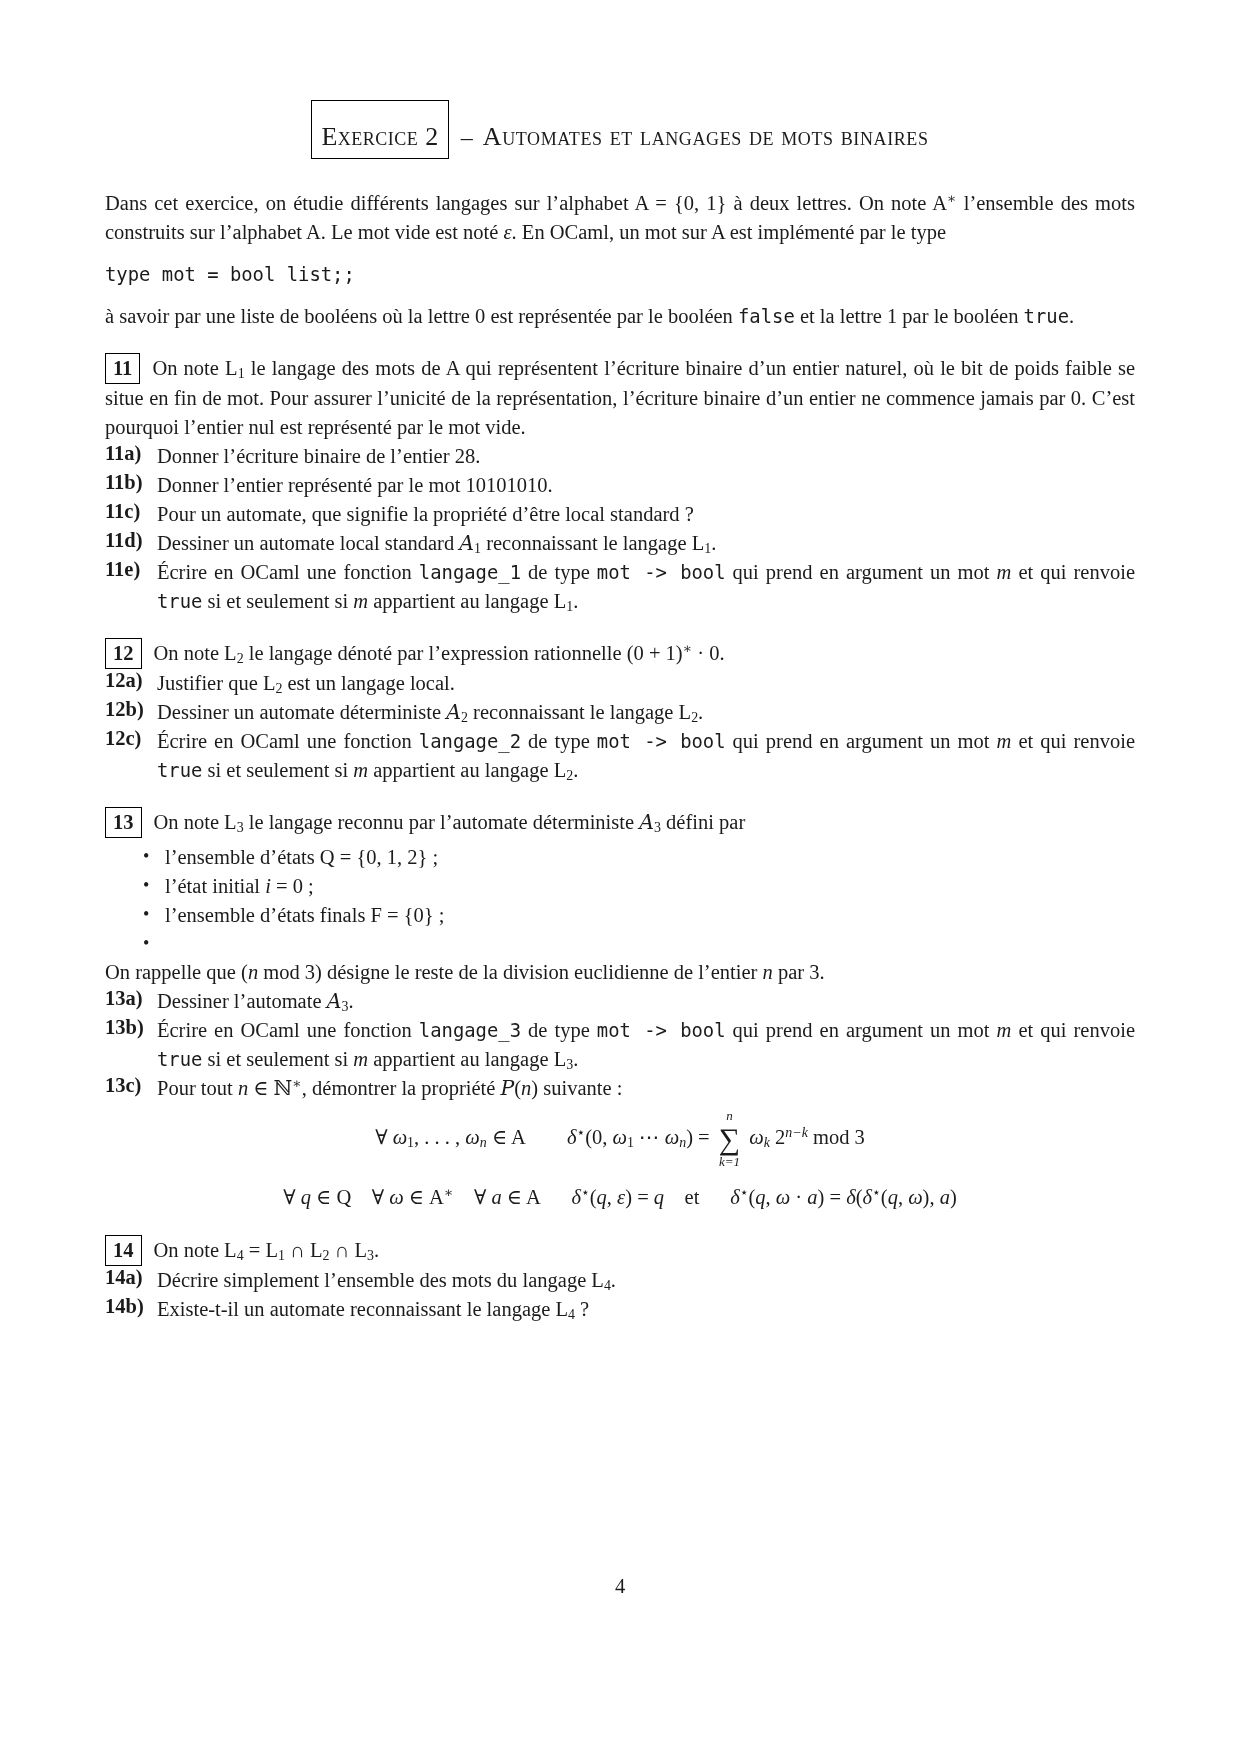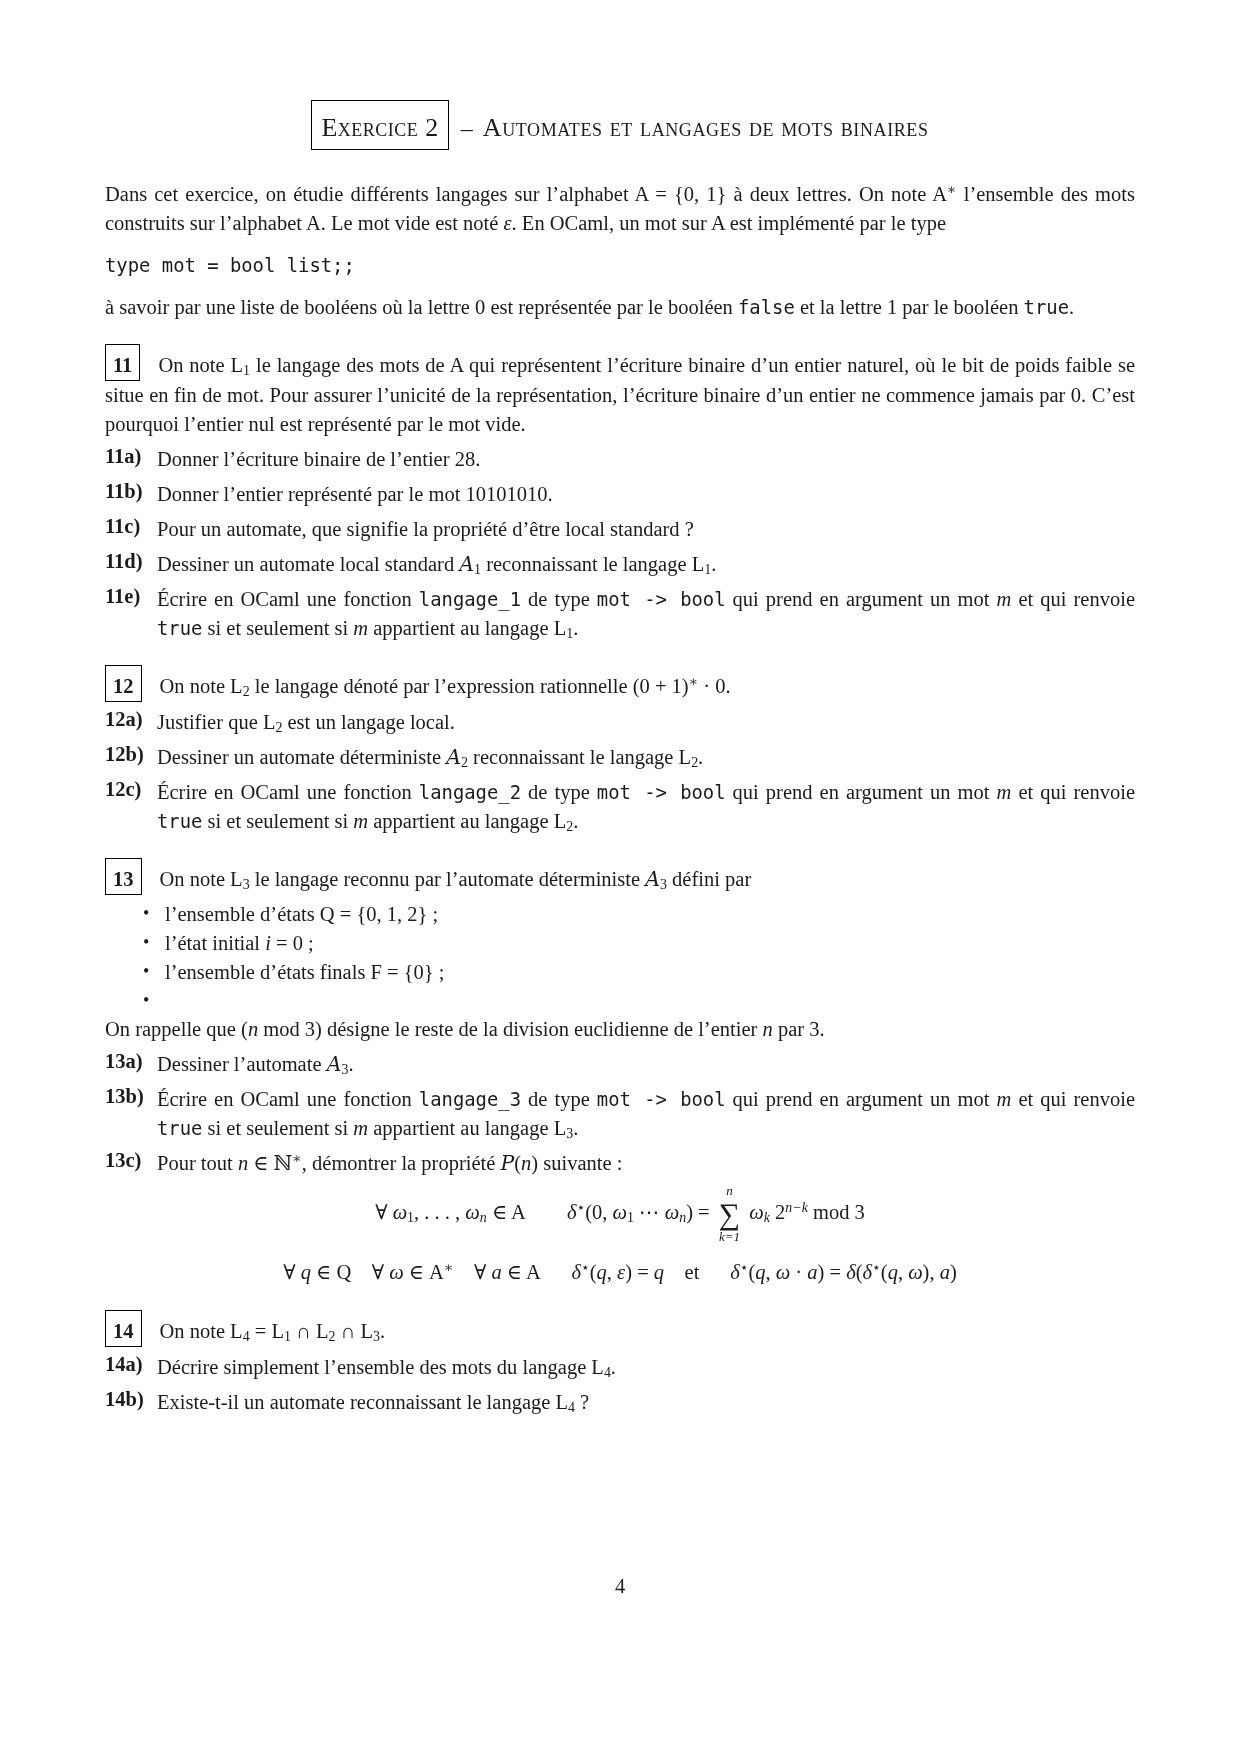--- a/index.html
+++ b/index.html
@@ -10,34 +10,34 @@
     color:#1b1b1b;
     font-family:"Liberation Serif","DejaVu Serif","DejaVu Sans",serif;
     font-size:20.5px;
     overflow:hidden;
   }
   .content{position:absolute;left:105px;top:100px;width:1030px;}
   p{margin:0;text-align:justify;line-height:29px;}
   .title-row{text-align:center;margin:0 0 30px 0;white-space:nowrap;line-height:38px;}
   .exbox{
     display:inline-block;border:1.6px solid #000;
-    padding:8px 9px 2px 9px;
+    padding:17px 9px 2px 9px;
     font-variant:small-caps;font-size:26px;letter-spacing:0.5px;
   }
   .title-sep{font-size:24px;margin:0 10px 0 12px;}
   .title-text{font-variant:small-caps;font-size:26px;letter-spacing:0.6px;}
   .code{font-family:"DejaVu Sans Mono","Liberation Mono",monospace;font-size:0.92em;}
   .codeline{margin:13px 0;text-align:left;}
   .qhead{margin-top:22px;}
   .qbox{
     display:inline-block;border:1.5px solid #000;
-    padding:7px 7px 1px 7px;margin-right:18px;
+    padding:1px 7px 1px 7px;margin-right:12px;
     font-weight:bold;line-height:27px;font-family:Liberation Serif, serif;
   }
-  .item{display:flex;margin-top:6px;}
+  .item{display:flex;}
   .item .lbl{flex:0 0 52px;font-weight:bold;}
   .item .bod{flex:1;text-align:justify;line-height:29px;}
   .bullets{margin-top:8px;}
   .bullet{display:flex;margin:6px 0 0 38px;}
   .dot{flex:0 0 22px;font-size:18px;}
   .eq{text-align:center;margin:12px 0 10px 0;line-height:32px;}
   .eq-disp{text-align:center;margin:6px 0;line-height:30px;}
   .note{margin-top:4px;}
   .where{margin:8px 0 6px 72px;text-align:left;}
   .m{font-style:italic;}

